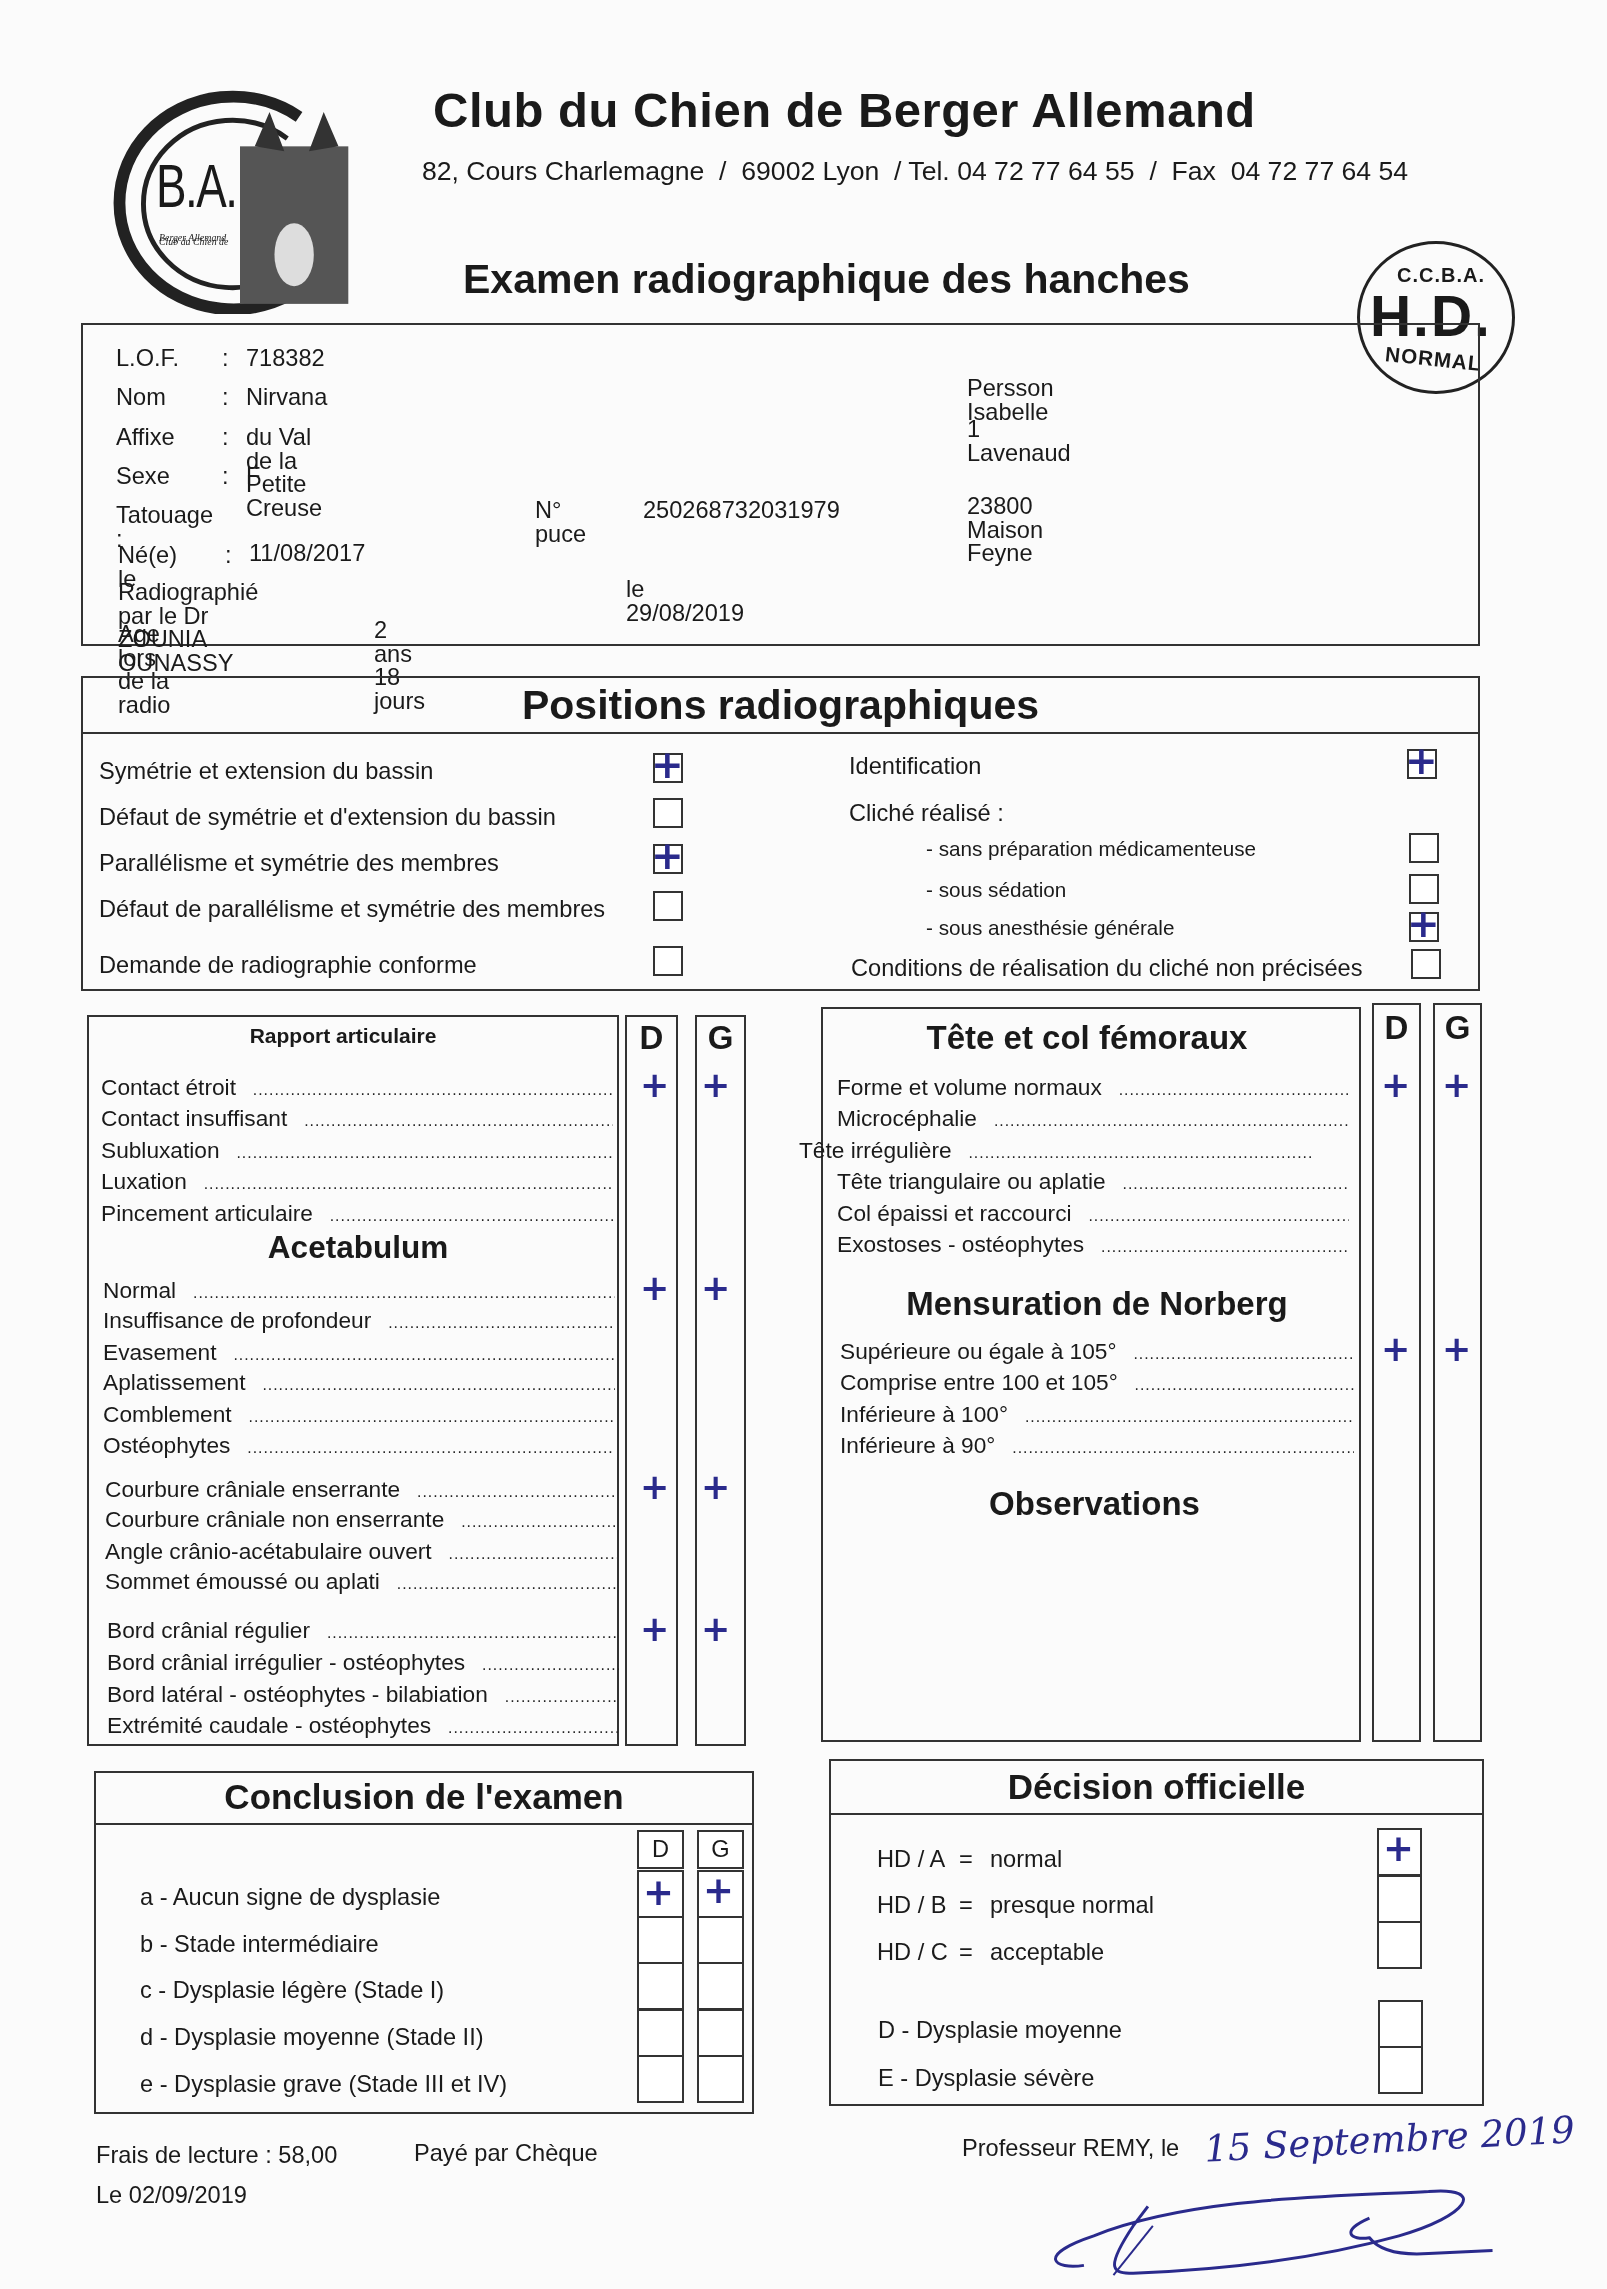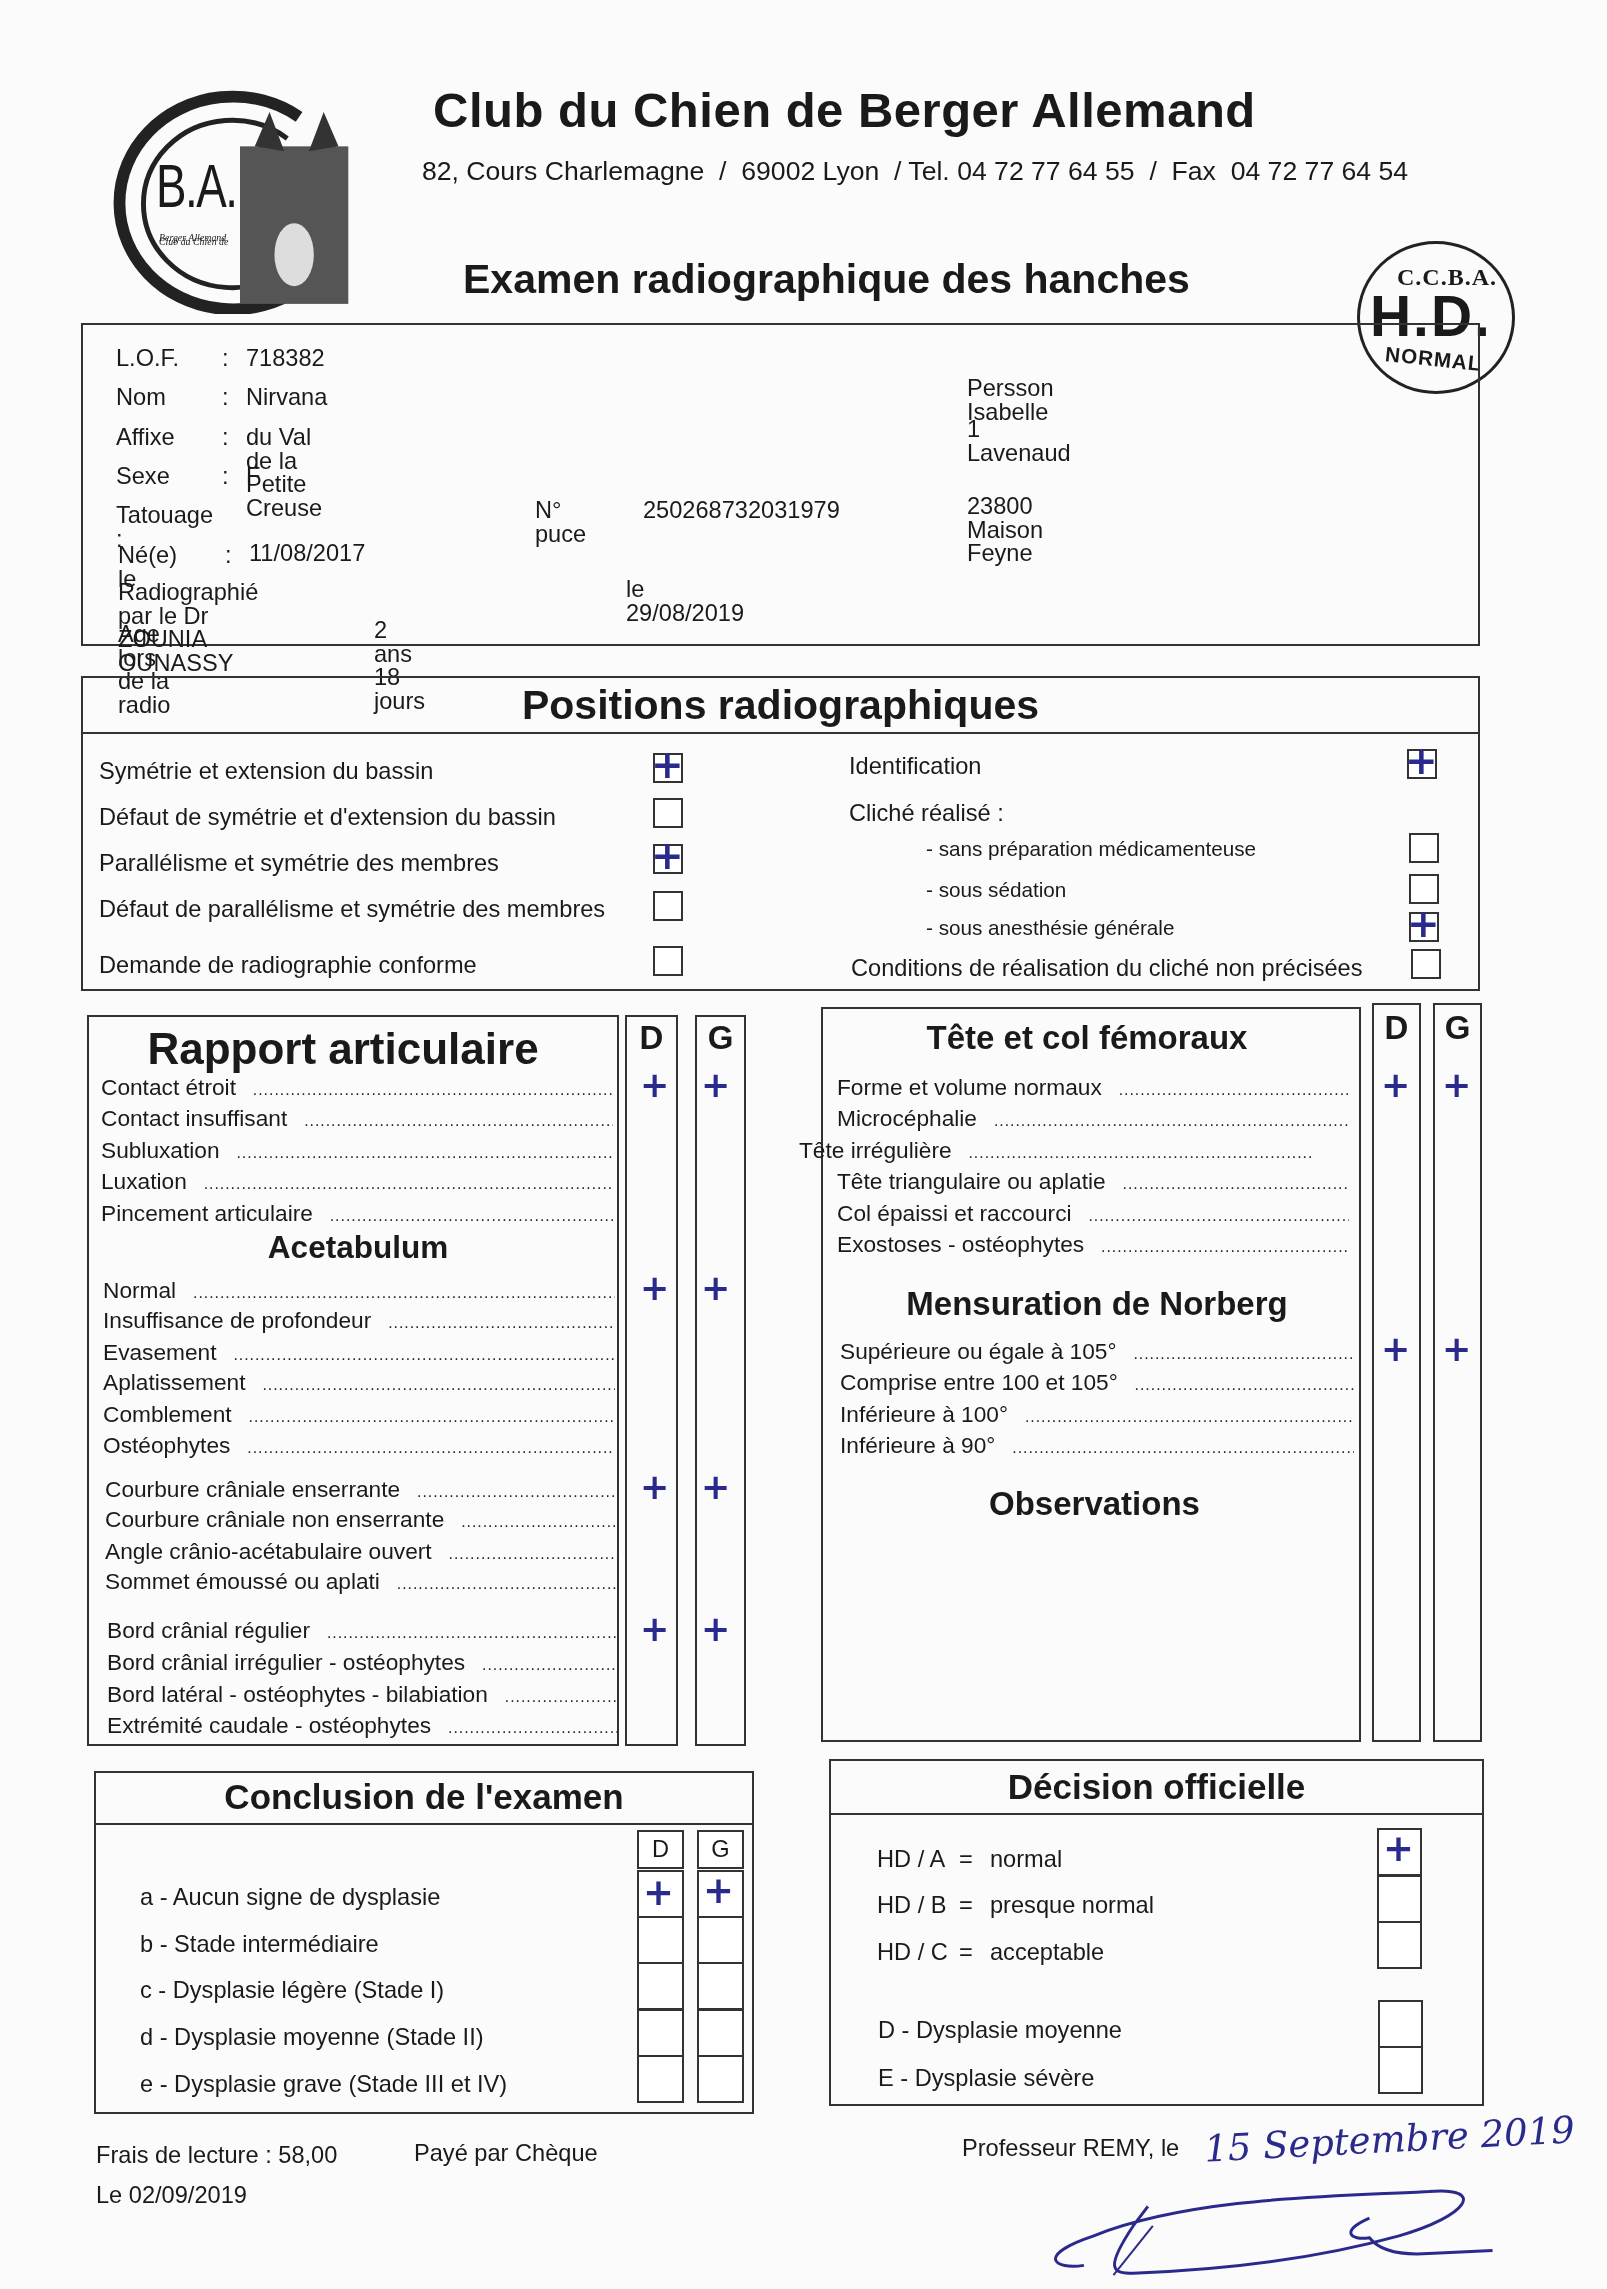--- a/index.html
+++ b/index.html
@@ -35,21 +35,21 @@
   <div class="abs" style="left:44px;top:64px;font-size:61px;font-family:'Liberation Sans Narrow','Liberation Sans',sans-serif;font-weight:normal;letter-spacing:-2px;transform:scaleX(0.75);transform-origin:left;">B.A.</div>
   <div class="abs" style="left:47px;top:133px;font-size:9.9px;font-style:italic;font-family:'Liberation Serif',serif;margin-top:16px;">Club du Chien de</div>
   <div class="abs" style="left:47px;top:145px;font-size:9.9px;font-style:italic;font-family:'Liberation Serif',serif;">Berger Allemand</div>
 </div>
 
 <div class="abs h-title" style="left:433px;top:82px;">Club du Chien de Berger Allemand</div>
 <div class="abs addr" style="left:422px;top:156px;white-space:pre;">82, Cours Charlemagne  /  69002 Lyon  / Tel. 04 72 77 64 55  /  Fax  04 72 77 64 54</div>
 <div class="abs subtitle" style="left:463px;top:256px;">Examen radiographique des hanches</div>
 
 <div class="abs" style="left:1357px;top:241px;width:158px;height:153px;border:3px solid #222;border-radius:50%;box-sizing:border-box;">
-  <div class="abs" style="left:37px;top:19.7px;font-size:24px;font-weight:bold;letter-spacing:1px;font-family:Liberation Serif, serif;">C.C.B.A.</div>
+  <div class="abs" style="left:37px;top:19.7px;font-size:20px;font-weight:bold;letter-spacing:1px;">C.C.B.A.</div>
   <div class="abs" style="left:9.9px;top:39px;font-size:57px;font-weight:bold;letter-spacing:2px;">H.D.</div>
   <div class="abs" style="left:24.6px;top:103px;font-size:20.7px;font-weight:bold;letter-spacing:1px;transform:rotate(6deg);">NORMAL</div>
 </div>
 
 <div class="box" style="left:81px;top:323px;width:1399px;height:323px;border-width:2px;"></div>
 <div class="abs t24" style="left:0;top:0;">
   <span class="abs" style="left:116px;top:347px;">L.O.F.</span>
   <span class="abs" style="left:222px;top:347px;">:</span>
   <span class="abs" style="left:246px;top:347px;">718382</span>
 
@@ -112,21 +112,21 @@
     <span class="abs t22" style="left:926px;top:880px;">- sous sédation</span>
     <div class="cb" style="left:1409px;top:874px;"></div>
     <span class="abs t22" style="left:926px;top:918px;">- sous anesthésie générale</span>
     <div class="cb" style="left:1409px;top:912px;"></div>
     <span class="mark" style="left:1407px;top:904px;font-size:39px;">+</span>
     <span class="abs t24" style="left:851px;top:957px;">Conditions de réalisation du cliché non précisées</span>
     <div class="cb" style="left:1411px;top:949px;"></div>
   </div>
 
 <div class="box" style="left:87px;top:1015px;width:532px;height:731px;"></div>
-<div class="abs sec-title" style="left:87px;top:1024px;width:512px;font-size:44px;">Rapport articulaire</div>
+<div class="abs sec-title" style="left:87px;top:1024px;width:512px;font-size:21px;">Rapport articulaire</div>
 <div class="abs sec-title" style="left:87px;top:1229px;width:542px;font-size:31.5px;">Acetabulum</div>
 
 <div class="box" style="left:625px;top:1015px;width:53px;height:731px;"></div>
 <div class="box" style="left:695px;top:1015px;width:51px;height:731px;"></div>
 <div class="colhead" style="left:625px;top:1019px;width:53px;">D</div>
 <div class="colhead" style="left:695px;top:1019px;width:51px;">G</div>
 
 <div id="left-rows">
     <div class="dotrow" style="left:101px;top:1074px;width:512px;">
       <span class="lbl">Contact étroit</span>

